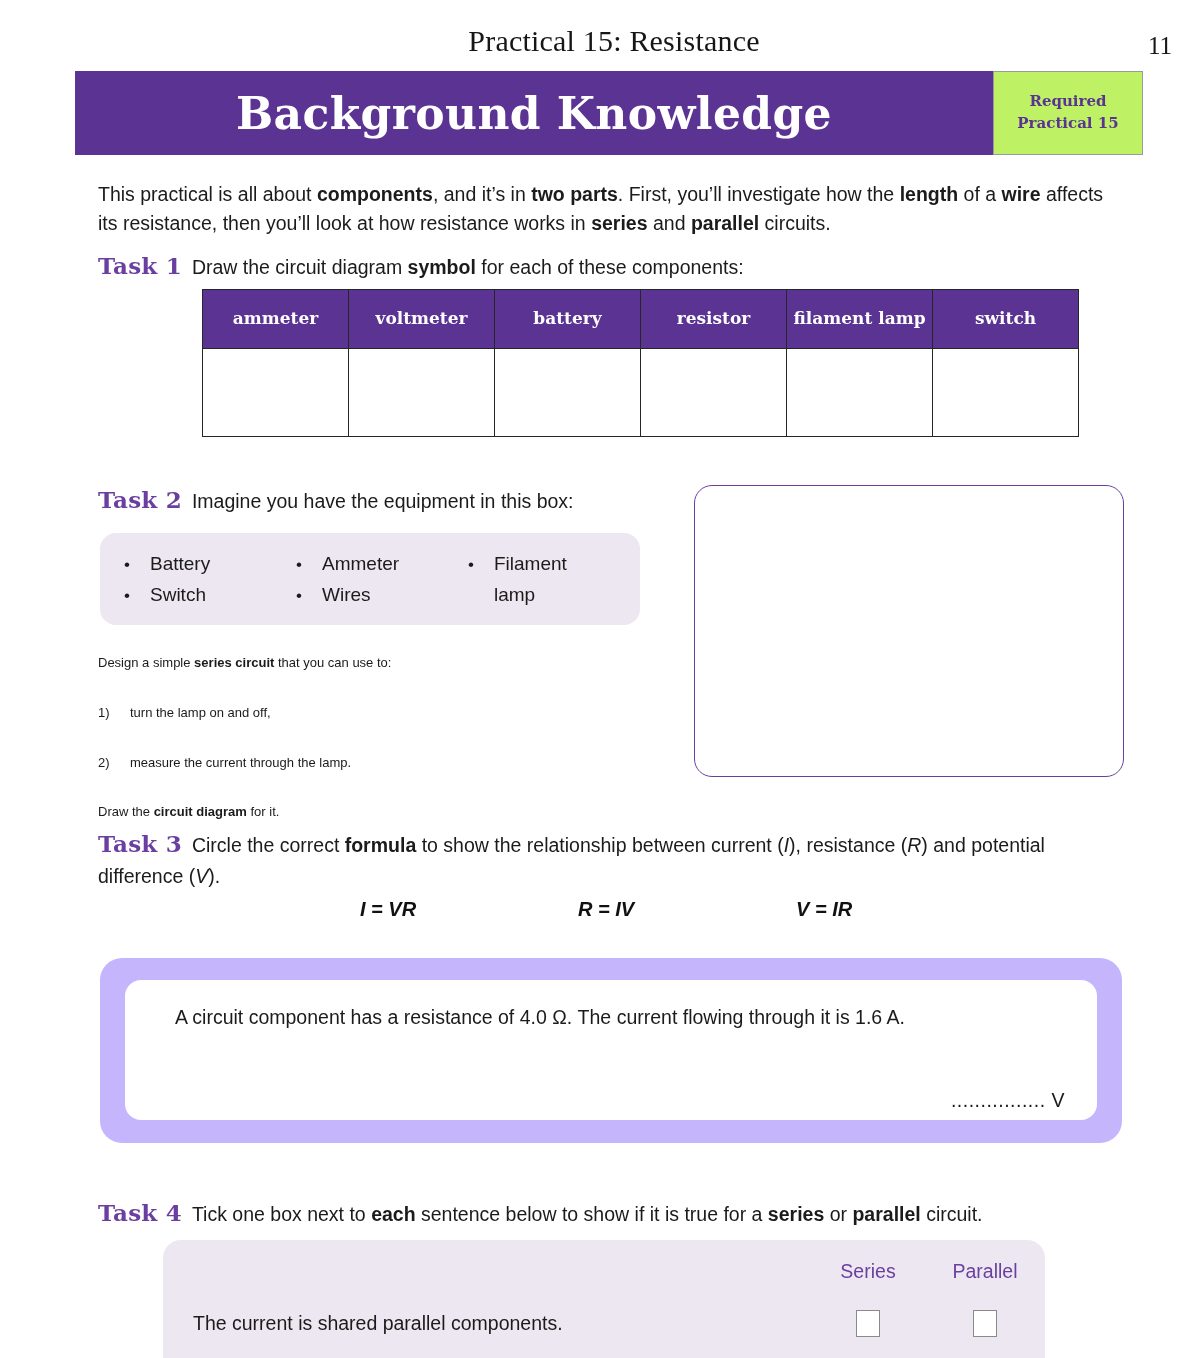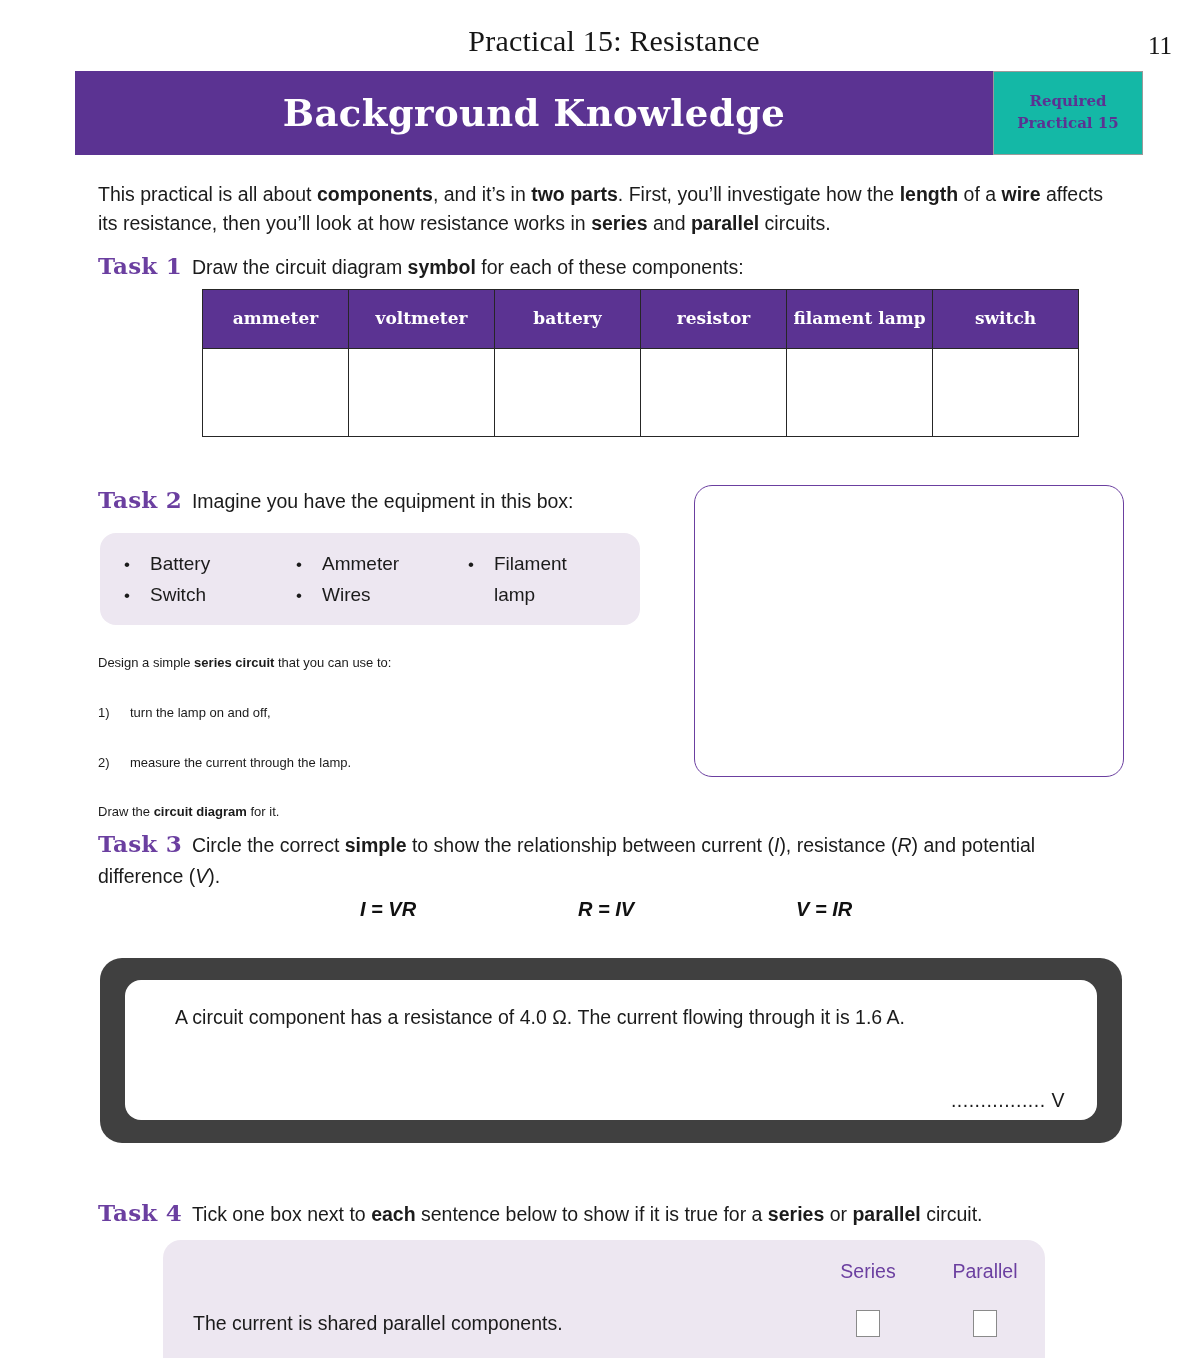--- a/index.html
+++ b/index.html
@@ -52,32 +52,32 @@
     width: 918px;
     height: 84px;
     background: #5B3392;
     display: flex;
     align-items: center;
     justify-content: center;
   }
   .banner-title {
     font-family: "DejaVu Serif", serif;
     font-weight: bold;
-    font-size: 37px;
+    font-size: 44px;
     color: #ffffff;
     letter-spacing: 0.4px;
   }
   .badge {
     position: absolute;
     left: 918px;
     top: 0;
     width: 150px;
     height: 84px;
     box-sizing: border-box;
-    background: #14b8a6;
+    background: #bef264;
     border: 1px solid #9a9a9a;
     display: flex;
     flex-direction: column;
     align-items: center;
     justify-content: center;
     line-height: 1.45;
   }
   .badge-line {
     font-family: "DejaVu Serif", serif;
     font-weight: bold;
@@ -227,21 +227,21 @@
   .formula.f1 { left: 262px; }
   .formula.f2 { left: 480px; }
   .formula.f3 { left: 698px; }
 
   .qbox-outer {
     position: absolute;
     left: 100px;
     top: 958px;
     width: 1022px;
     height: 185px;
-    background: #404040;
+    background: #c4b5fd;
     border-radius: 22px;
     box-sizing: border-box;
   }
   .qbox-inner {
     position: absolute;
     left: 25px;
     top: 22px;
     width: 972px;
     height: 140px;
     background: #ffffff;
@@ -383,21 +383,21 @@
 
 <div class="design-block">
   <span><span>Design a simple </span><b>series circuit</b><span> that you can use to:</span></span>
   <span class="numbered"><span class="num">1)</span><span>turn the lamp on and off,</span></span>
   <span class="numbered"><span class="num">2)</span><span>measure the current through the lamp.</span></span>
   <span class="numbered"><span>Draw the </span><b>circuit diagram</b><span> for it.</span></span>
 </div>
 
 <div class="draw-box"></div>
 
-<div class="t3-intro"><span class="task-head">Task 3</span><span>Circle the correct </span><b>simple</b><span> to show the relationship between current (</span><i>I</i><span>),</span> <span>resistance (</span><i>R</i><span>) and potential difference (</span><i>V</i><span>).</span></div>
+<div class="t3-intro"><span class="task-head">Task 3</span><span>Circle the correct </span><b>formula</b><span> to show the relationship between current (</span><i>I</i><span>),</span> <span>resistance (</span><i>R</i><span>) and potential difference (</span><i>V</i><span>).</span></div>
 
 <div class="formulas">
   <span class="formula f1">I = VR</span>
   <span class="formula f2">R = IV</span>
   <span class="formula f3">V = IR</span>
 </div>
 
 <div class="qbox-outer">
   <div class="qbox-inner">
     <div class="qtext">

